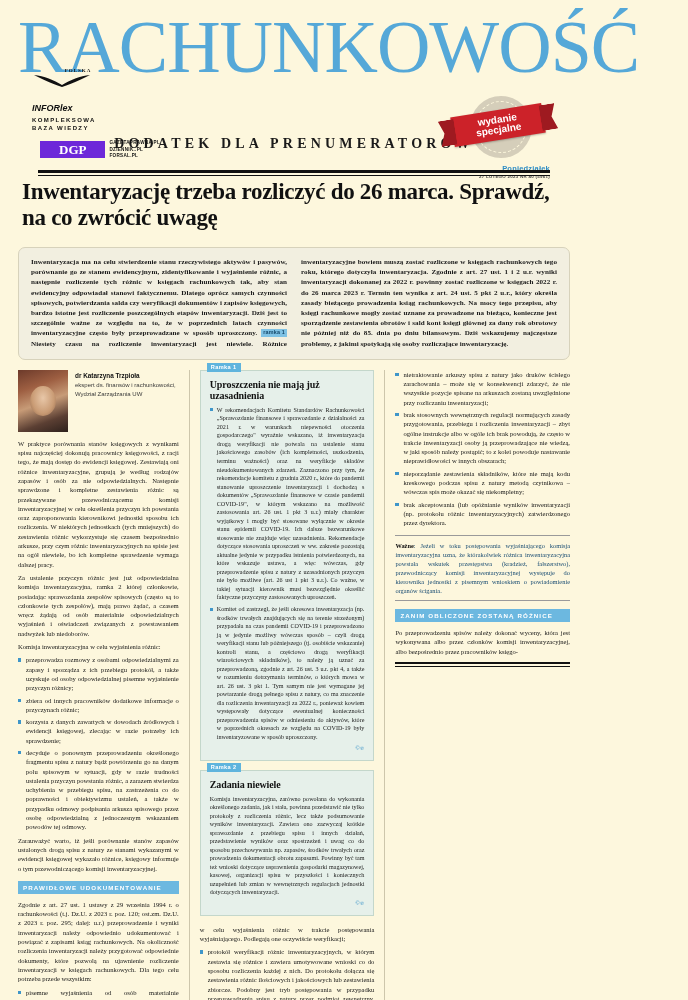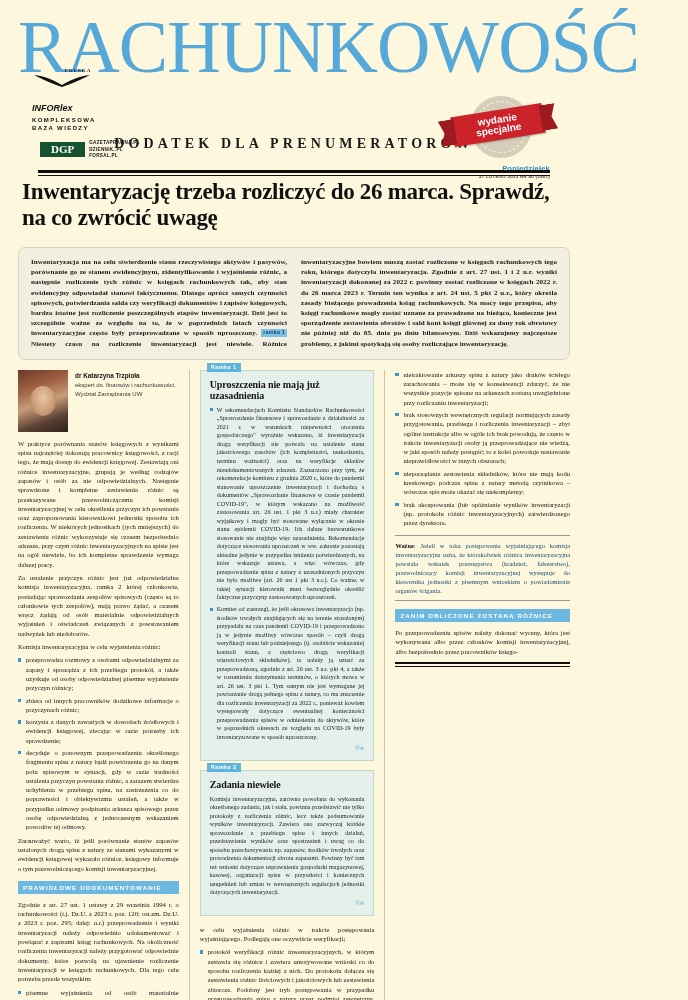--- a/index.html
+++ b/index.html
@@ -33,22 +33,22 @@
   
   .infor{position:absolute;left:14px;top:68px;width:92px;}
   .infor-top{font-size:5px;font-weight:bold;letter-spacing:1px;text-align:center;color:#111;}
   .infor-bird{width:60px;height:14px;margin:1px auto 1px;}
   .infor-word{font-family:"Liberation Sans",sans-serif;font-weight:bold;font-size:22px;letter-spacing:-0.5px;color:#111;line-height:1;}
   .infor-word span{font-size:9px;font-style:italic;letter-spacing:0;}
   .infor-tag{font-family:"Liberation Sans",sans-serif;font-size:6px;font-weight:bold;letter-spacing:1.4px;color:#111;line-height:1.25;margin-top:2px;}
 
   .dgp{position:absolute;left:22px;top:140px;display:flex;align-items:center;gap:4px;}
   .dgp-badge{
-    background:#14532d;color:#fff;font-family:"Liberation Serif",serif;font-weight:bold;
-    font-size:11px;padding:2px 11px;line-height:1;
+    background:#6d28d9;color:#fff;font-family:"Liberation Serif",serif;font-weight:bold;
+    font-size:13px;padding:2px 19px;line-height:1;
   }
   .dgp-sites{font-family:"Liberation Sans",sans-serif;font-size:4.6px;font-weight:bold;line-height:1.45;color:#111;letter-spacing:0.3px;}
 
   
   .seal{
     position:absolute;right:38px;top:96px;width:62px;height:62px;border-radius:50%;
     background:#cfc8b4;opacity:.85;
   }
   .seal::after{
     content:"";position:absolute;inset:5px;border-radius:50%;border:1px dashed #fdf7dd;

